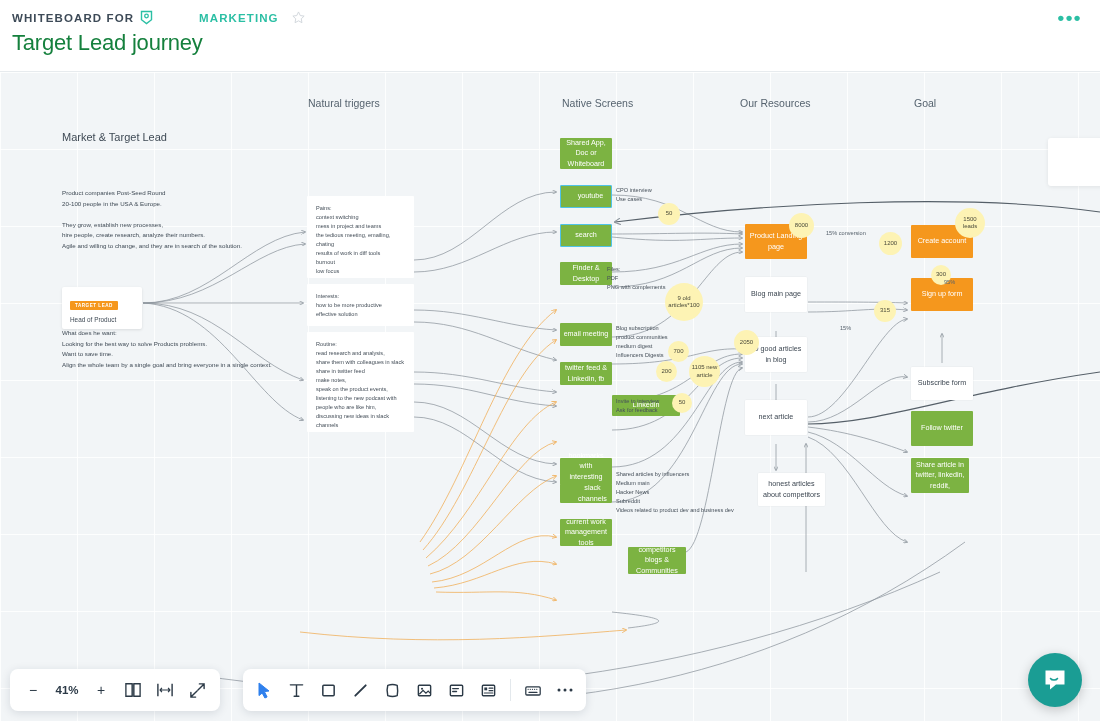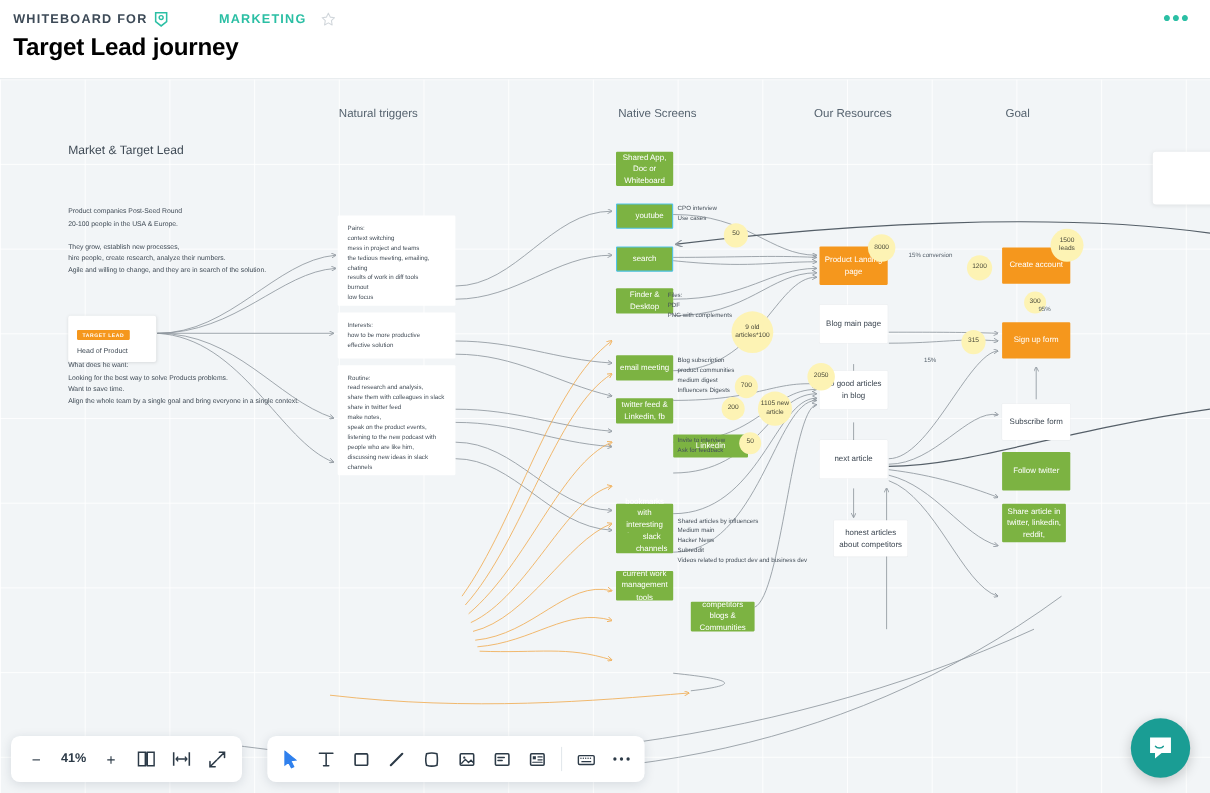--- a/index.html
+++ b/index.html
@@ -25,21 +25,21 @@
   }
   .crumb .wb { color:#3d4a57; }
   .crumb .mk { color:#2bbfa4; font-weight:700; letter-spacing:1.1px;margin-left:40px; }
   .logo-mark {
     width:13px; height:15px; display:inline-block; position:relative;
   }
   .logo-mark svg { display:block; }
   .star { width:15px;height:15px; margin-left:6px; opacity:.45; }
   .page-title {
     position:absolute; left:12px; top:30px;
-    font-size:22px; font-weight:700; color:#000000; letter-spacing:-0.2px;
+    font-size:22px; font-weight:400; color:#15803d; letter-spacing:-0.2px;
   }
   .hdr-dots {
     position:absolute; right:18px; top:13px;
     color:#2bbfa4; font-size:19px; letter-spacing:1.5px; line-height:10px;
     font-weight:700; cursor:pointer;
   }
   .hdr-rule {
     position:absolute; left:0; top:71px; width:1100px; height:1px; background:#e7ebee;
   }
 
@@ -345,21 +345,21 @@
     <div class="node n-orange" style="left:745px;top:152px;width:62px;height:35px;">Product
 Landing page</div>
     <div class="node n-white" style="left:745px;top:205px;width:62px;height:35px;">Blog main page</div>
     <div class="node n-white" style="left:745px;top:265px;width:62px;height:35px;">10 good articles
 in blog</div>
     <div class="node n-white" style="left:745px;top:328px;width:62px;height:35px;">next article</div>
     <div class="node n-white" style="left:758px;top:401px;width:67px;height:33px;">honest articles about
 competitors</div>
 
     <div class="node n-orange" style="left:911px;top:153px;width:62px;height:33px;">Create account</div>
-    <div class="node n-orange" style="left:911px;top:221px;width:62px;height:33px;text-align:right;">Sign up form</div>
+    <div class="node n-orange" style="left:911px;top:206px;width:62px;height:33px;text-align:right;">Sign up form</div>
     <div class="node n-white" style="left:911px;top:295px;width:62px;height:33px;">Subscribe form</div>
     <div class="node n-green" style="left:911px;top:339px;width:62px;height:35px;">Follow twitter</div>
     <div class="node n-green" style="left:911px;top:386px;width:58px;height:35px;">Share article in twitter,
 linkedin, reddit,</div>
 
     <div class="bubble" style="left:658px;top:131px;width:22px;height:22px;">50</div>
     <div class="bubble" style="left:789px;top:141px;width:25px;height:25px;">8000</div>
     <div class="bubble" style="left:955px;top:136px;width:30px;height:30px;">1500
 leads</div>
     <div class="bubble" style="left:879px;top:160px;width:23px;height:23px;">1200</div>

